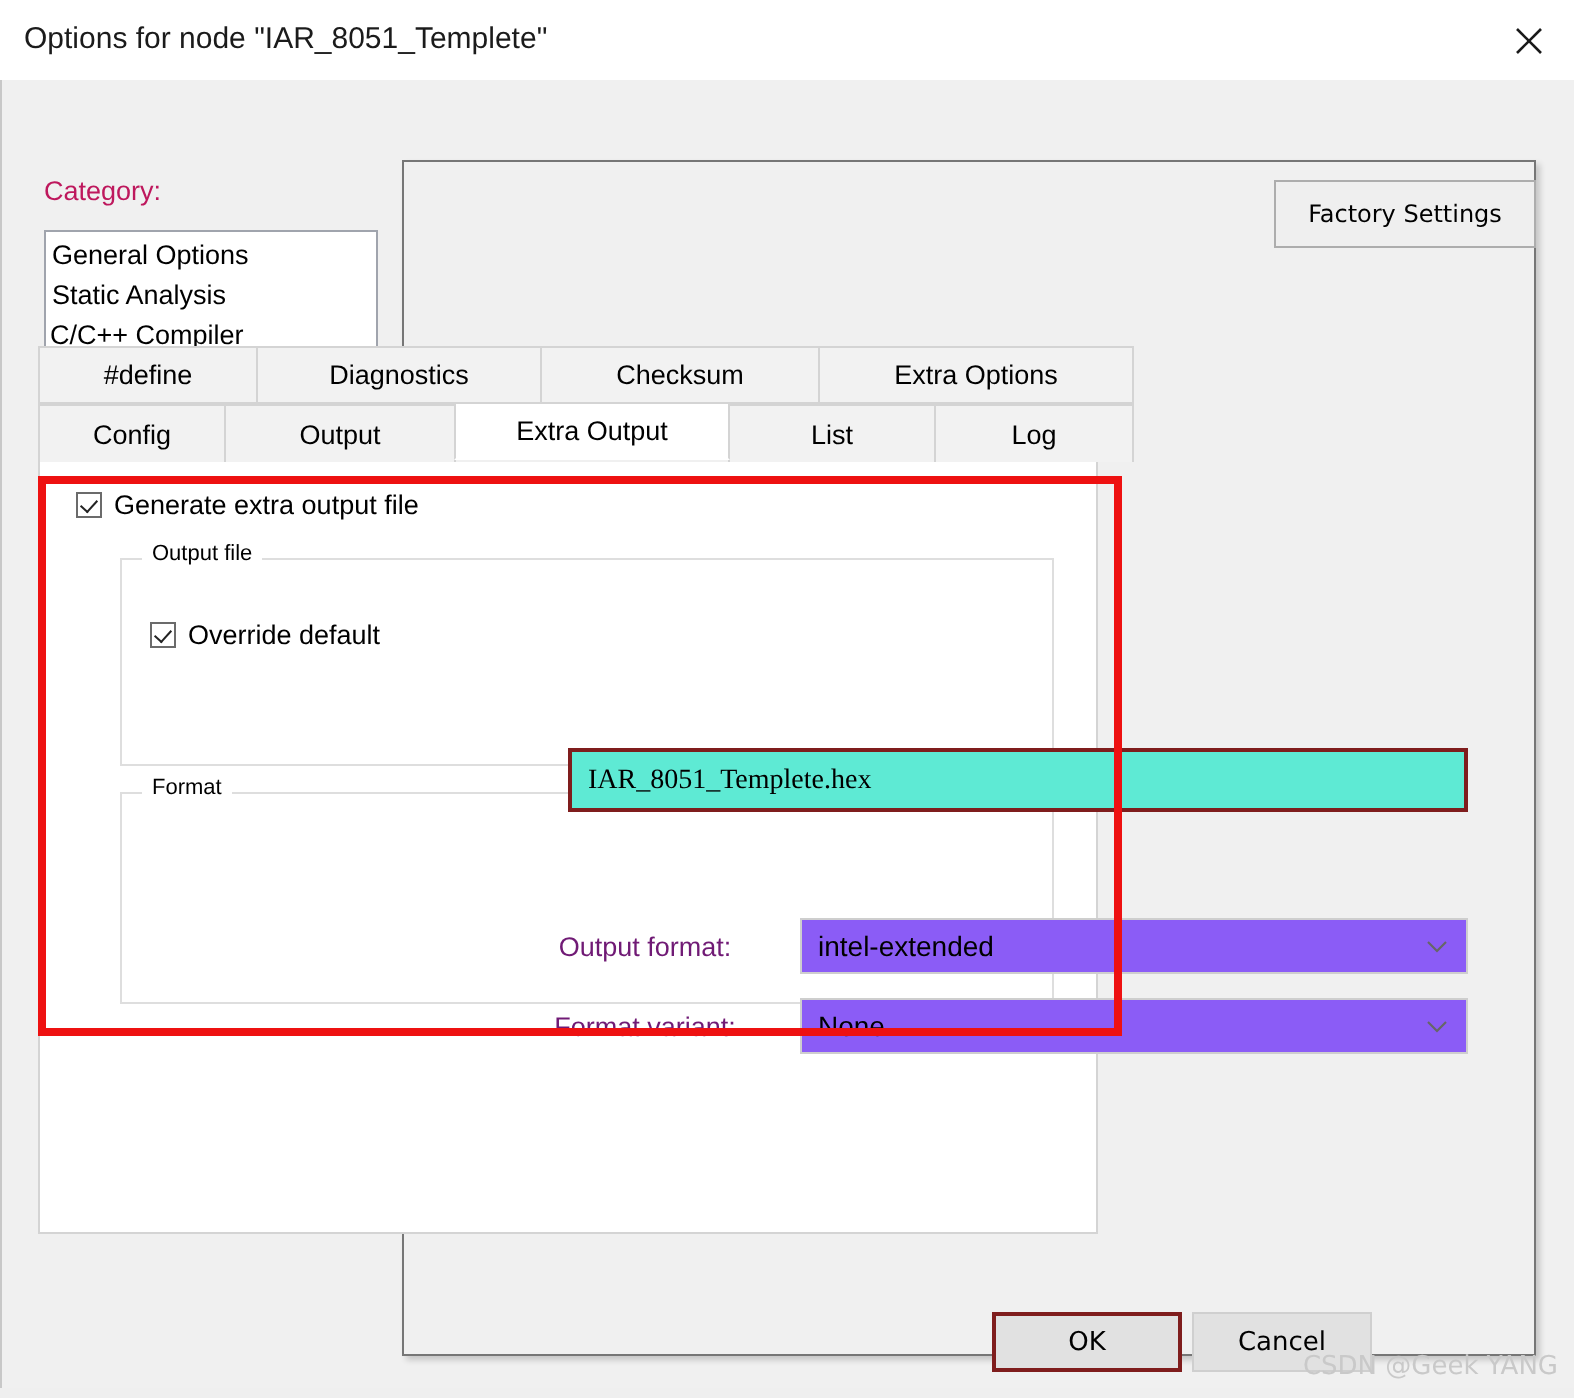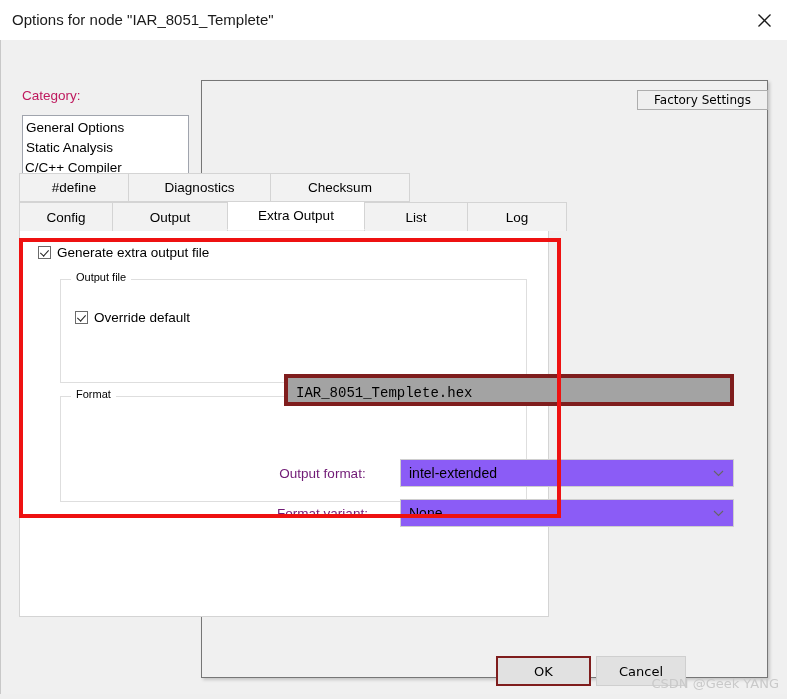--- a/index.html
+++ b/index.html
@@ -92,21 +92,21 @@
     width: 567px; height: 598px;
     background: #f0f0f0;
     border: 1px solid #767676;
     box-sizing: border-box;
     box-shadow: 2px 2px 3px rgba(0,0,0,0.18);
   }
 
   .factory-btn {
     position: absolute;
     right: 19px; top: 50px;
-    width: 131px; height: 20px;
+    width: 131px; height: 34px;
     background: #efefef;
     border: 1px solid #adadad;
     font-family: "DejaVu Sans", sans-serif;
     font-size: 12px;
     color: #000;
     display: flex;
     align-items: center;
     justify-content: center;
     cursor: default;
     box-sizing: border-box;
@@ -232,24 +232,24 @@
     color: #000;
     white-space: nowrap;
   }
   #grp-output { left: 40px; top: 48px; width: 467px; height: 104px; }
   #grp-format { left: 40px; top: 165px; width: 467px; height: 106px; }
 
   .text-input {
     position: absolute;
     left: 283px; top: 334px;
     width: 450px; height: 32px;
-    background: #a3a3a3;
-    border: 4px solid #7f1d1d;
-    box-sizing: border-box;
-    font-family: Liberation Mono, monospace;
+    background: #5eead4;
+    border: 2px solid #7f1d1d;
+    box-sizing: border-box;
+    font-family: Liberation Serif, serif;
     font-size: 14px;
     color: #000;
     padding: 0 8px;
     line-height: 30px;
     white-space: nowrap;
     overflow: hidden;
   }
 
   .field-label {
     position: absolute;
@@ -370,20 +370,21 @@
 
   <div class="main-panel"></div>
 
   <div class="factory-btn">Factory Settings</div>
 
   <div class="tabs-wrap">
     <div class="tab-row row1">
       <div class="tab t-define">#define</div>
       <div class="tab t-diag">Diagnostics</div>
       <div class="tab t-check">Checksum</div>
+      <div class="tab t-extra">Extra Options</div>
     </div>
     <div class="tab-row row2">
       <div class="tab t-config">Config</div>
       <div class="tab t-output">Output</div>
       <div class="tab t-xout active">Extra Output</div>
       <div class="tab t-list">List</div>
       <div class="tab t-log">Log</div>
     </div>
   </div>
 

